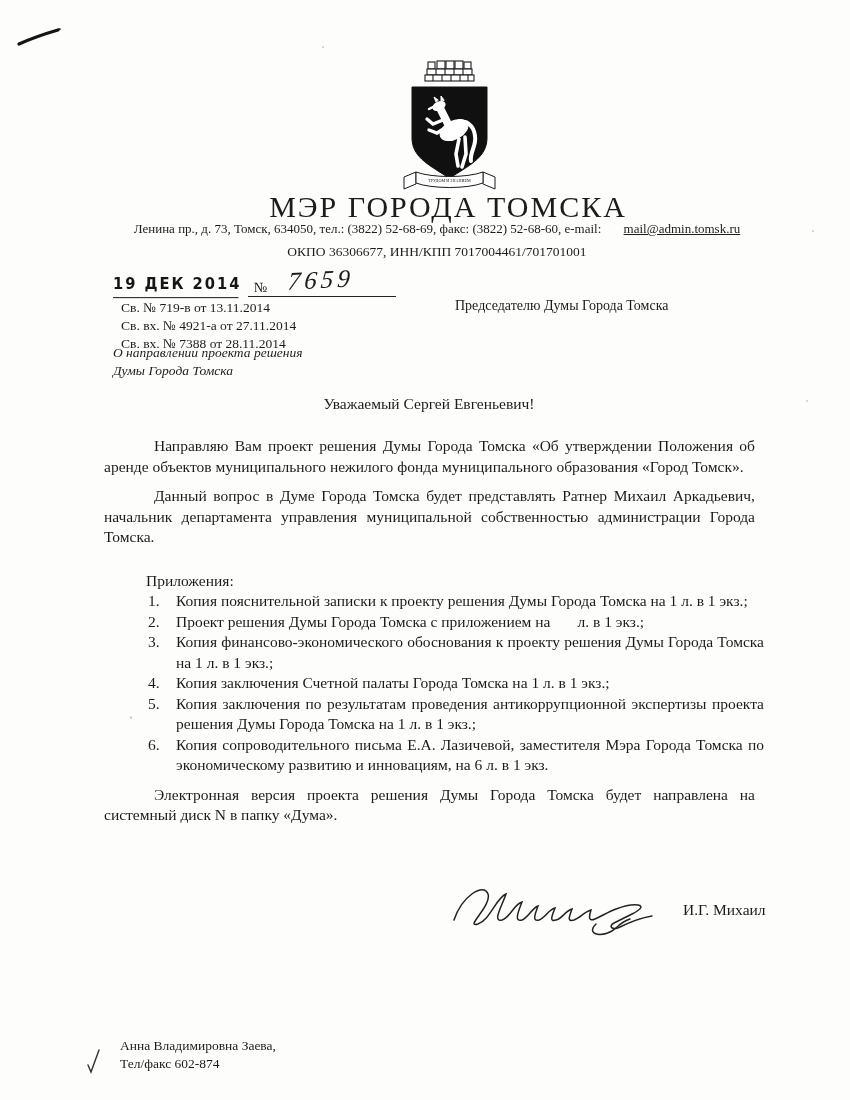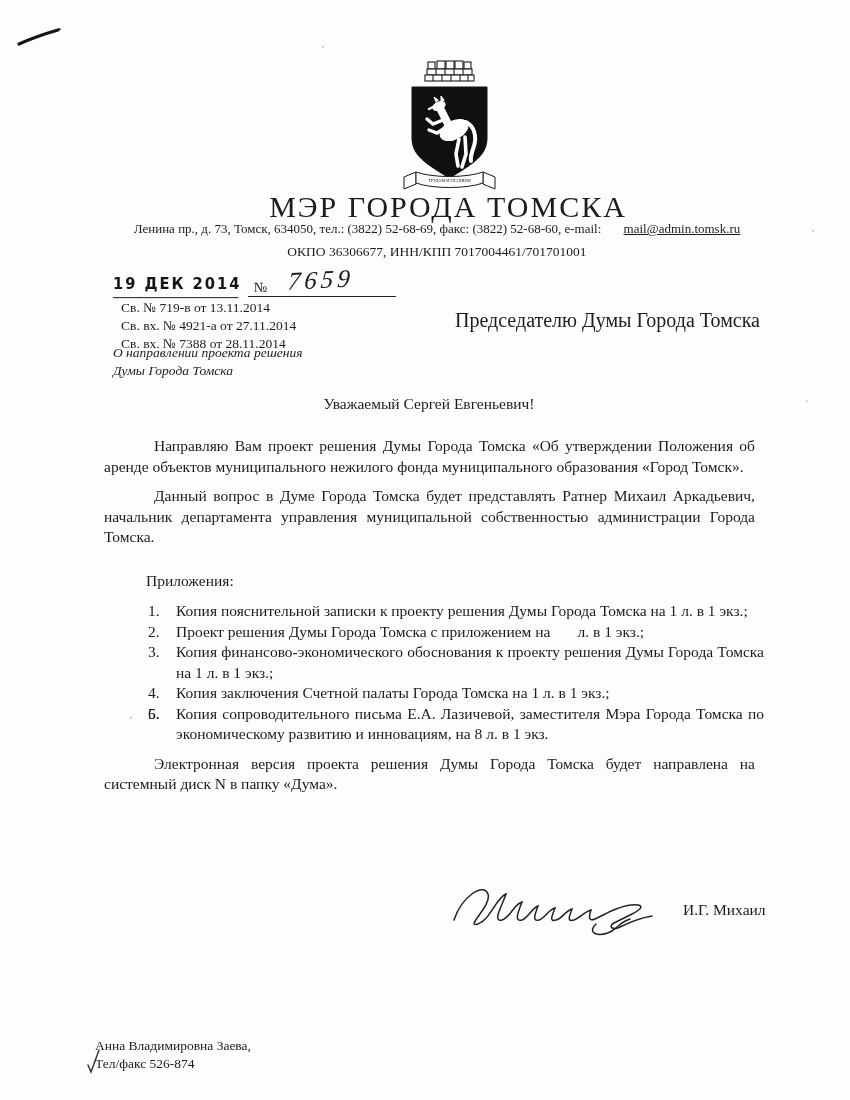--- a/index.html
+++ b/index.html
@@ -41,35 +41,35 @@
   }
   .num-label{position:absolute;left:6px;top:10px;font-size:14px;}
   .num-value{
     position:absolute;left:40px;top:-4px;
     font-style:italic;font-size:25px;letter-spacing:4px;
     transform:rotate(-3deg) skewX(-8deg);color:#1a1a1a;
   }
   
   .refs{left:113px;top:299px;font-size:13.5px;line-height:18px;margin-left:8px;}
   .subject{left:113px;top:344px;font-size:13.5px;line-height:18px;font-style:italic;}
-  .addressee{left:455px;top:311px;font-size:20px;line-height:19.5px;}
+  .addressee{left:455px;top:296px;font-size:14px;line-height:19.5px;}
   
   .salutation{left:95px;top:395px;width:668px;text-align:center;font-size:15.5px;}
   .body-block{left:95px;top:427px;width:669px;font-size:15.5px;line-height:20.5px;}
   .body-block p{margin:9px;text-indent:50px;text-align:justify;}
-  .att-label{margin:23px 0 10px 51px;}
+  .att-label{margin:23px 0 0 51px;}
   .att-list{margin:0;padding:0;}
   .att-item{list-style:none;position:relative;padding-left:81px;text-align:justify;}
   .att-num{position:absolute;left:53px;top:0;}
   .closing{margin-top:21px;}
   
   .sig-scribble{left:448px;top:876px;}
   .signer-name{left:683px;top:901px;font-size:15.5px;}
   
-  .footer-contact{left:95px;top:1037px;font-size:13.5px;line-height:17.5px;}
+  .footer-contact{left:120px;top:1037px;font-size:13.5px;line-height:17.5px;}
   .check-mark{left:85px;top:1047px;}
   
   .speck{position:absolute;background:#9a9a9a;border-radius:50%;opacity:.5;}
 </style>
 </head>
 <body>
 
 <div class="abs pen-stroke">
   <svg width="48" height="22" viewBox="0 0 48 22">
     <path d="M3,18 C12,14 28,8 42,4" stroke="#141414" stroke-width="3.2" fill="none" stroke-linecap="round"></path>
@@ -153,40 +153,40 @@
 <div class="abs body-block">
   <p>Направляю Вам проект решения Думы Города Томска «Об утверждении Положения об аренде объектов муниципального нежилого фонда муниципального образования «Город Томск».</p>
   <p>Данный вопрос в Думе Города Томска будет представлять Ратнер Михаил Аркадьевич, начальник департамента управления муниципальной собственностью администрации Города Томска.</p>
 
   <div class="att-label">Приложения:</div>
   <ol class="att-list">
     <li class="att-item"><span class="att-num">1.</span><span>Копия пояснительной записки к проекту решения Думы Города Томска на 1 л. в 1 экз.;</span></li>
     <li class="att-item"><span class="att-num">2.</span><span>Проект решения Думы Города Томска с приложением на &nbsp;&nbsp;&nbsp;&nbsp;&nbsp; л. в 1 экз.;</span></li>
     <li class="att-item"><span class="att-num">3.</span><span>Копия финансово-экономического обоснования к проекту решения Думы Города Томска на 1 л. в 1 экз.;</span></li>
     <li class="att-item"><span class="att-num">4.</span><span>Копия заключения Счетной палаты Города Томска на 1 л. в 1 экз.;</span></li>
-    <li class="att-item"><span class="att-num">5.</span></li>
-    <li class="att-item"><span class="att-num">6.</span><span>Копия сопроводительного письма Е.А. Лазичевой, заместителя Мэра Города Томска по экономическому развитию и инновациям, на 8 л. в 1 экз.</span></li>
+    <li class="att-item"><span class="att-num">5.</span><span>Копия заключения по результатам проведения антикоррупционной экспертизы проекта решения Думы Города Томска на 1 л. в 1 экз.;</span></li>
+    <li class="att-item"><span class="att-num">6.</span><span>Копия сопроводительного письма Е.А. Лазичевой, заместителя Мэра Города Томска по экономическому развитию и инновациям, на 6 л. в 1 экз.</span></li>
   </ol>
 
   <p class="closing">Электронная версия проекта решения Думы Города Томска будет направлена на системный диск N в папку «Дума».</p>
 </div>
 
 <div class="abs sig-scribble">
   <svg width="225" height="64" viewBox="0 0 225 64">
     <g stroke="#222" stroke-width="1.5" fill="none" stroke-linecap="round">
       <path d="M6,44 C14,20 36,6 40,18 C44,30 16,52 30,48 C42,44 48,22 58,18 C54,30 44,46 54,44 C62,42 66,28 74,26 C70,36 66,46 74,44 C80,42 84,32 90,30 C87,38 84,46 91,44 C97,42 100,34 107,32 C104,40 101,46 108,44 C114,43 117,35 124,33 C121,41 119,46 126,44 C132,42 136,36 143,34 C141,40 140,46 147,43 C154,40 160,36 168,33 C176,30 184,28 190,29 C196,30 192,34 184,38 L166,47 C160,50 164,55 172,51 C180,47 192,42 204,40"></path>
       <path d="M148,48 C136,60 158,62 168,52 C172,48 176,45 182,43"></path>
     </g>
   </svg>
 </div>
 <div class="abs signer-name">И.Г. Михаил</div>
 
 <div class="abs footer-contact">
   <div>Анна Владимировна Заева,</div>
-  <div>Тел/факс 526-874</div>
+  <div>Тел/факс 602-874</div>
 </div>
 <div class="abs check-mark">
   <svg width="18" height="28" viewBox="0 0 18 28">
     <path d="M3,18 L6,25 L14,3" stroke="#333" stroke-width="1.4" fill="none" stroke-linecap="round"></path>
   </svg>
 </div>
 
 <div class="speck" style="left:322px;top:46px;width:2px;height:2px;"></div>
 <div class="speck" style="left:812px;top:230px;width:2px;height:2px;"></div>
 <div class="speck" style="left:130px;top:716px;width:2px;height:3px;"></div>

